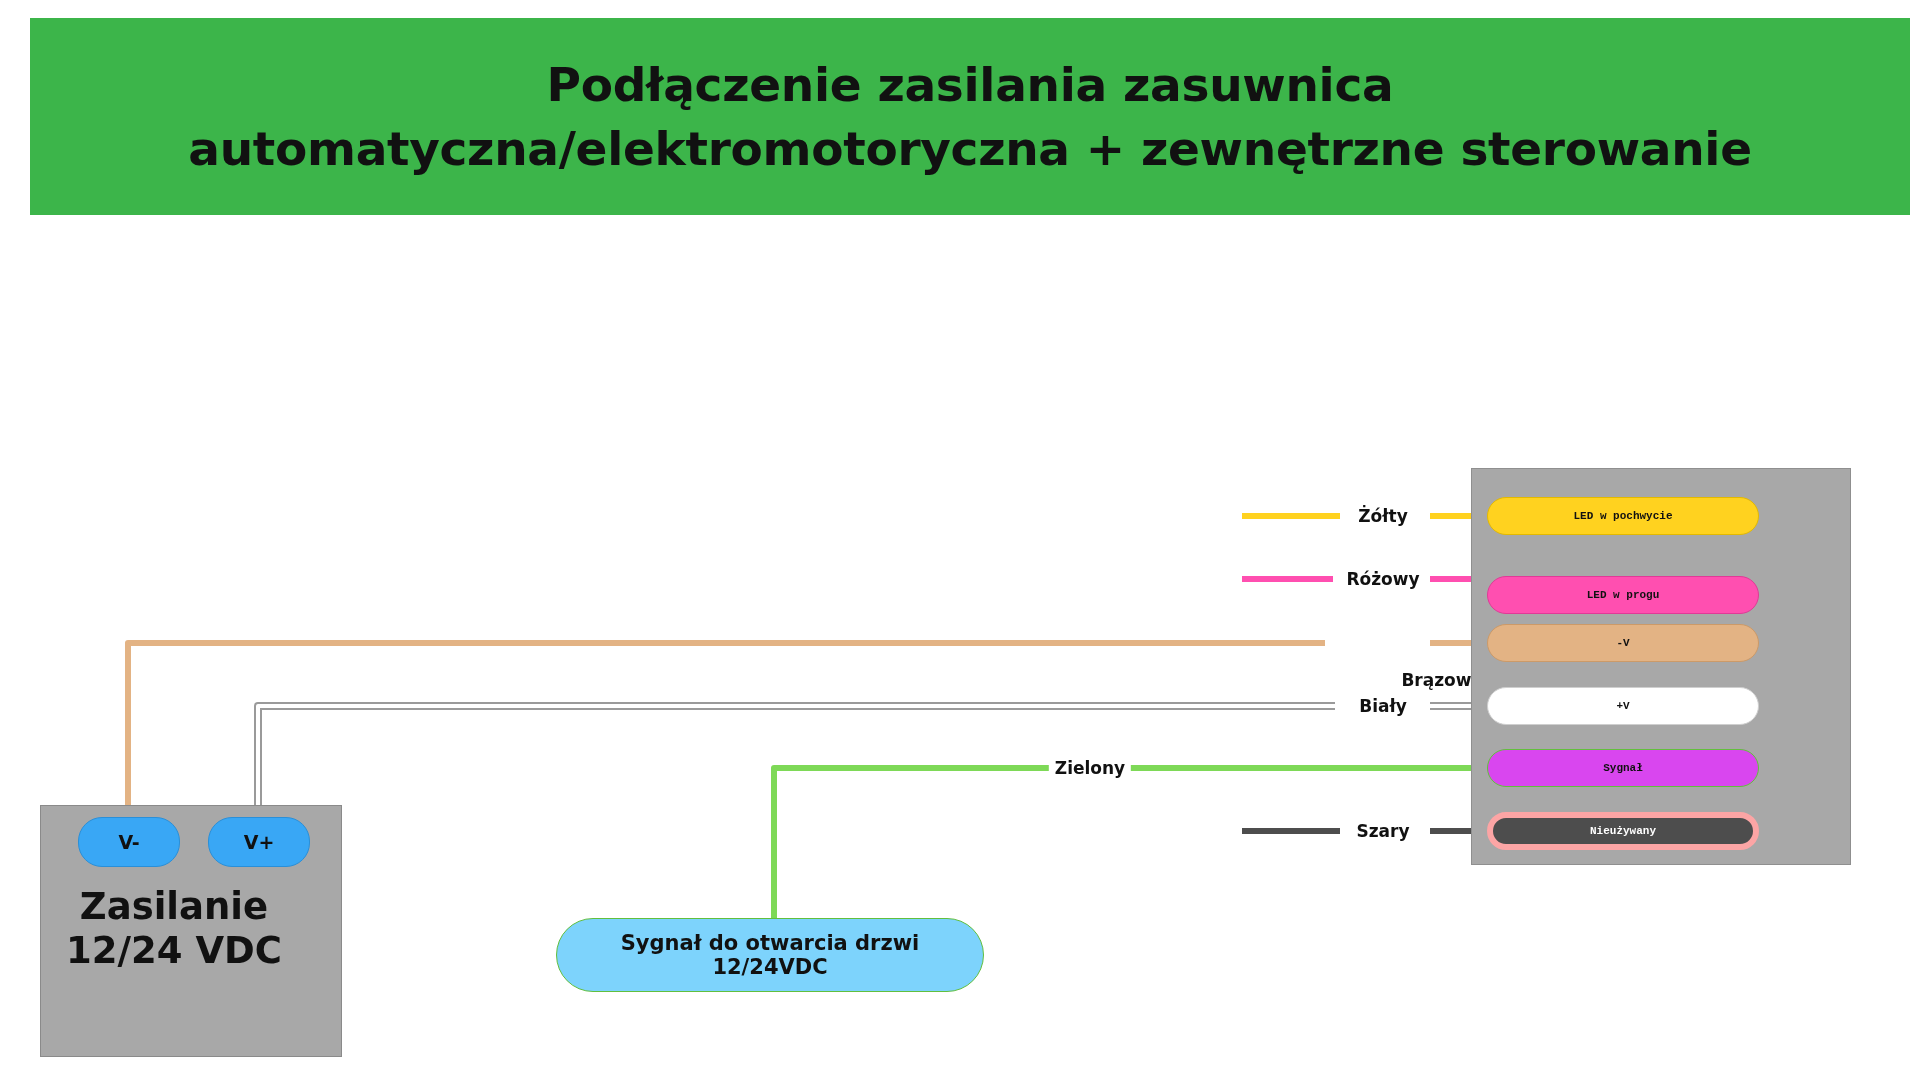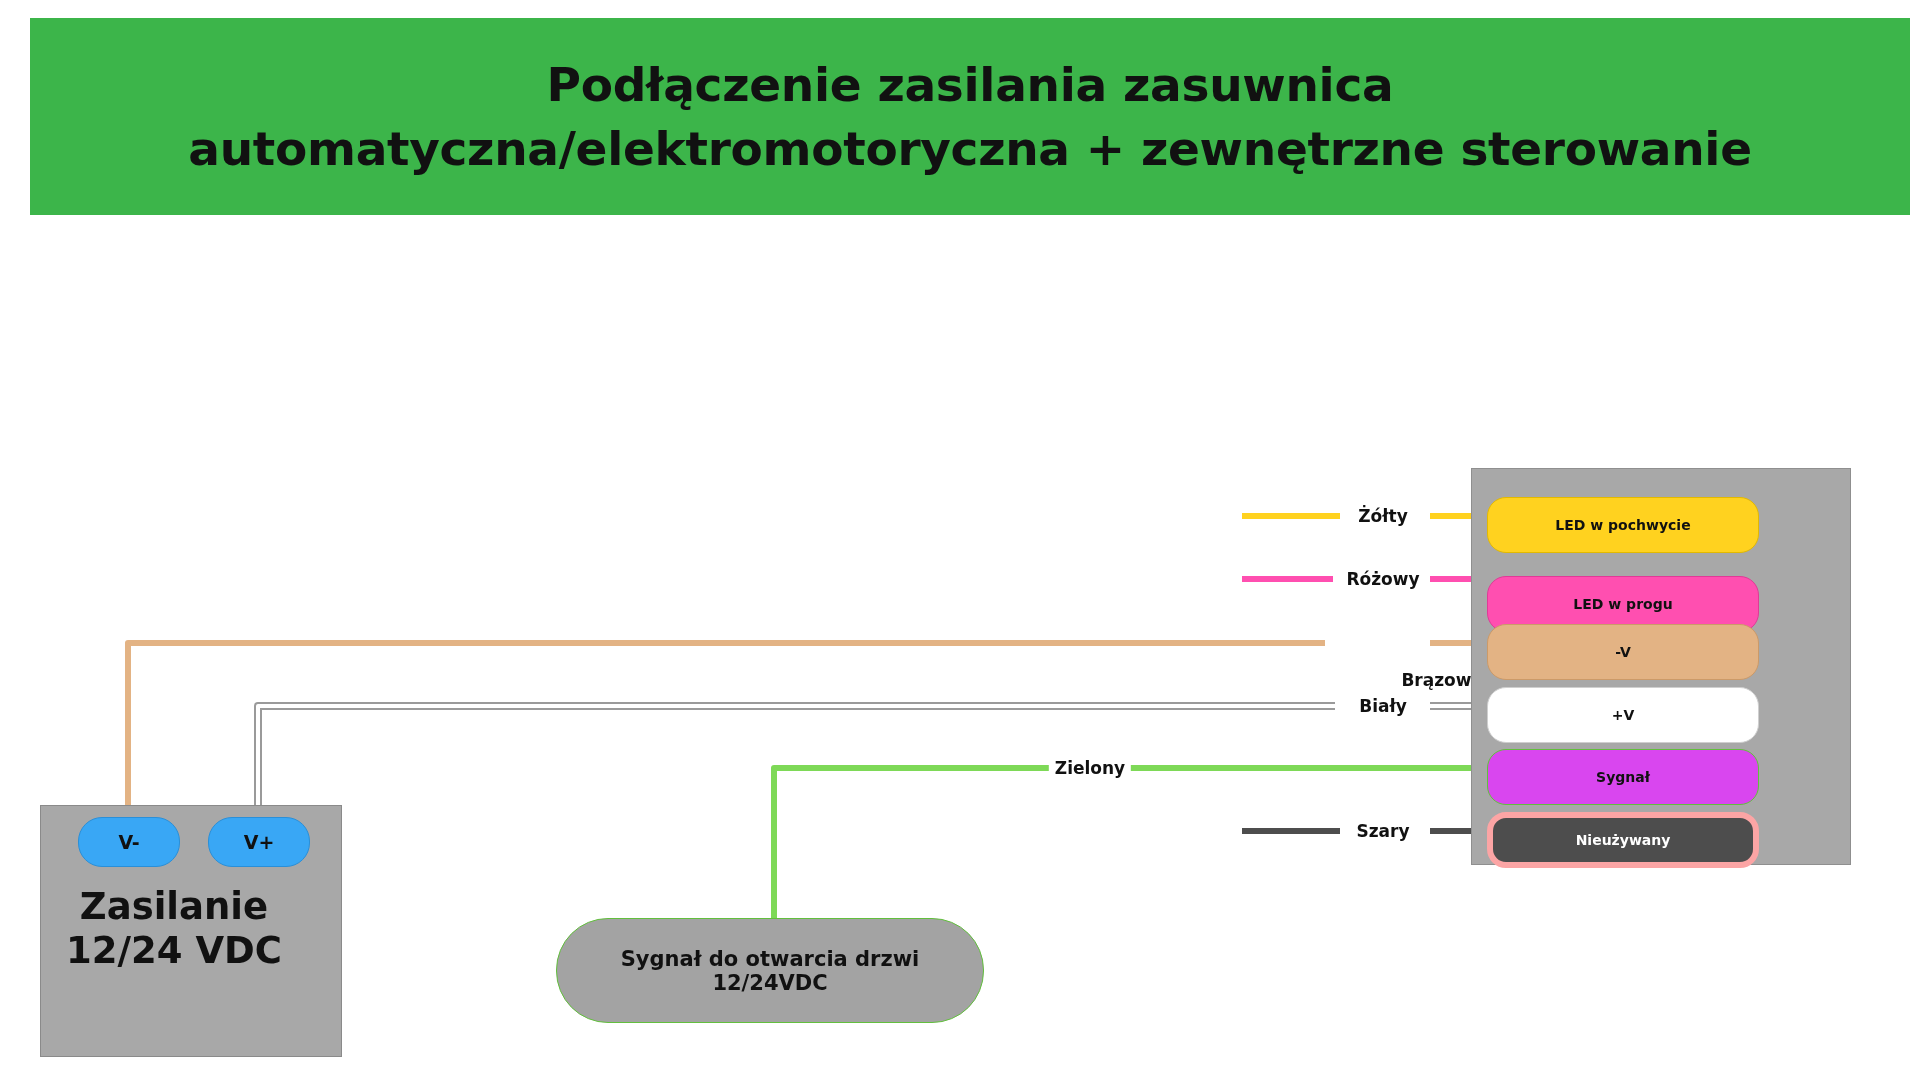--- a/index.html
+++ b/index.html
@@ -57,29 +57,30 @@
     width: 378px;
     height: 395px;
     background: #a8a8a8;
     border: 1px solid #8f8f8f;
   }
 
   .terminal {
     position: absolute;
     left: 1487px;
     width: 272px;
-    height: 56px;
+    height: 38px;
     border-radius: 19px;
     display: flex;
     align-items: center;
     justify-content: center;
-    font-size: 14px;
+    font-size: 11px;
     font-weight: bold;
     color: #111111;
     box-sizing: border-box;
+    font-family: Liberation Mono, monospace;
   }
   .terminal.t-yellow { background: #ffd21f; border: 1px solid #e3b900; }
   .terminal.t-pink   { background: #ff4fb0; border: 1px solid #e03a97; }
   .terminal.t-brown  { background: #e3b384; border: 1px solid #cc9a68; }
   .terminal.t-white  { background: #ffffff; border: 1px solid #cfcfcf; }
   .terminal.t-green  { background: #d946ef; border: 1px solid #62bf3d; }
   .terminal.t-grey   { background: #4d4d4d; border: 6px solid #fca5a5; color: #ffffff; }
 
   
   .wire-label {
@@ -130,22 +131,22 @@
   }
   #psu-vminus { left: 78px; top: 817px; }
   #psu-vplus  { left: 208px; top: 817px; }
 
   
   .signal-box {
     position: absolute;
     left: 556px;
     top: 918px;
     width: 428px;
-    height: 105px;
-    background: #a3a3a3;
+    height: 74px;
+    background: #7dd3fc;
     border: 1px solid #62bf3d;
     border-radius: 52px;
     display: flex;
     align-items: center;
     justify-content: center;
     font-size: 21px;
     font-weight: bold;
     color: #111111;
     text-align: center;
     box-sizing: border-box;

